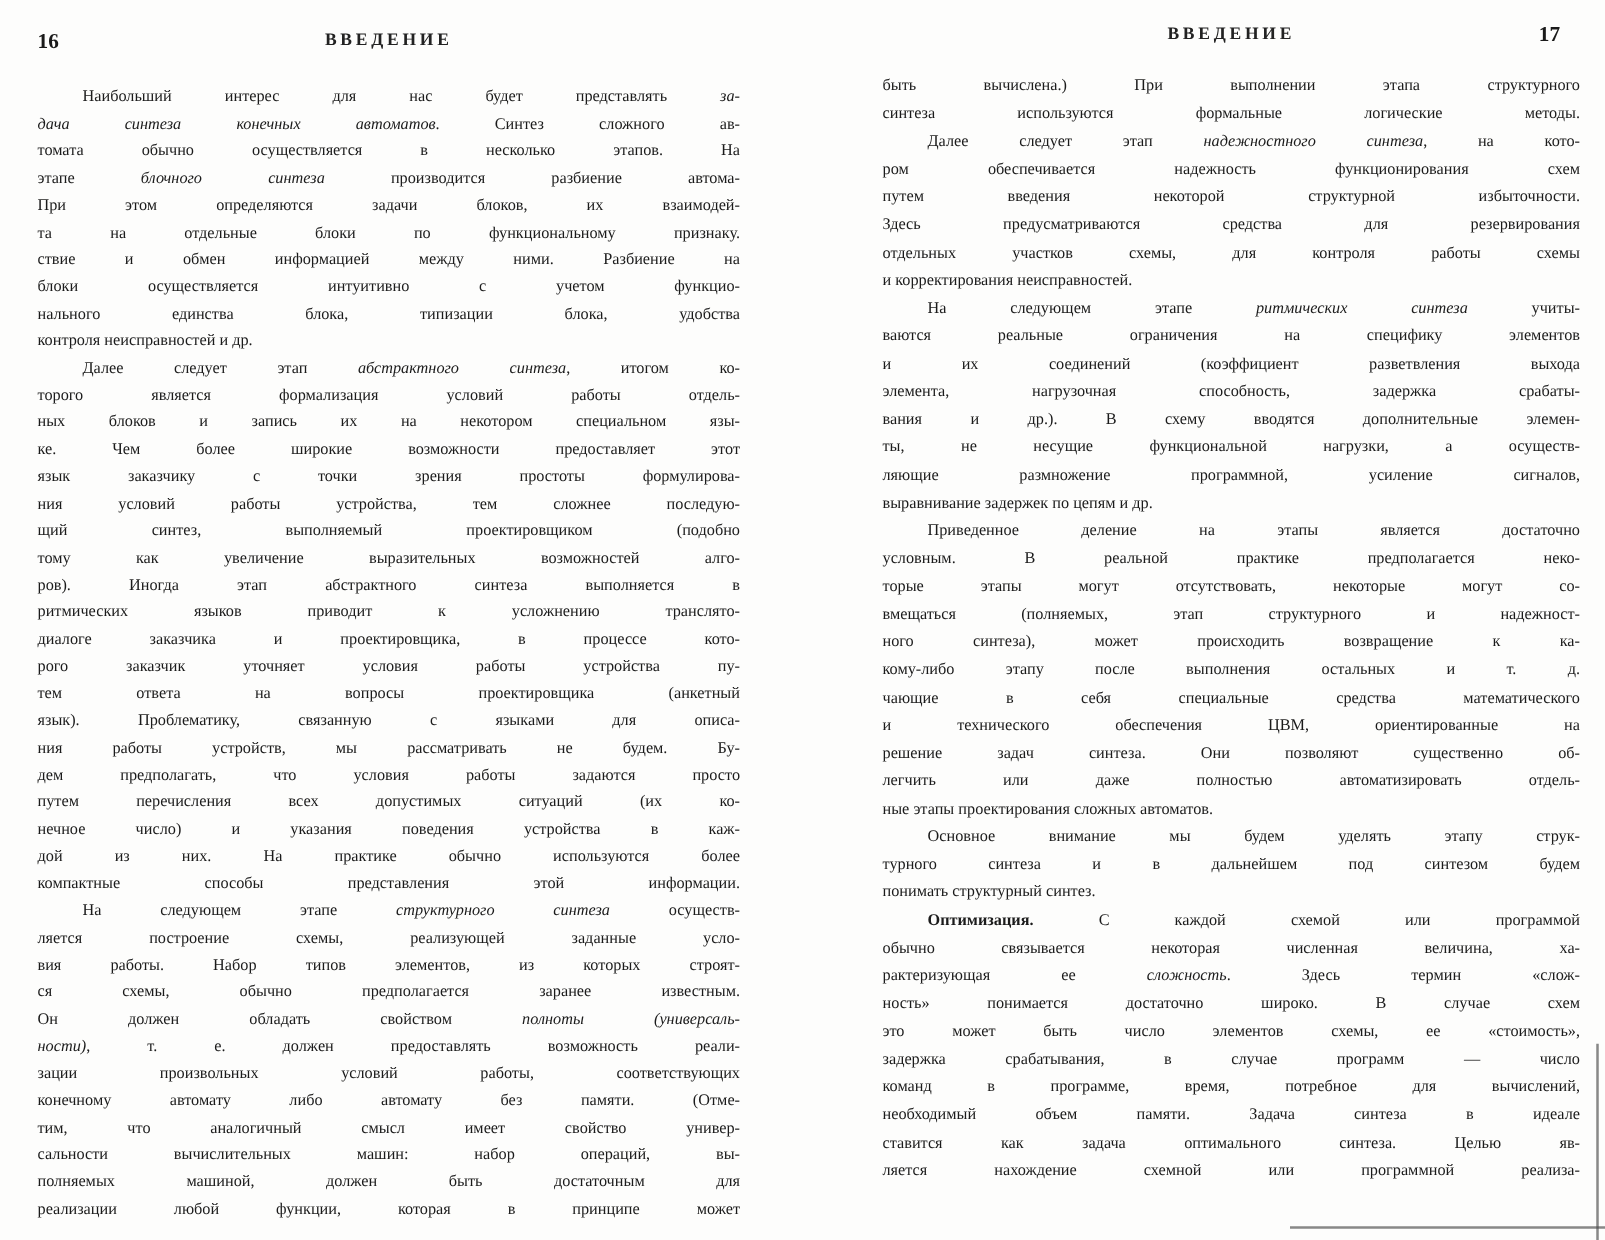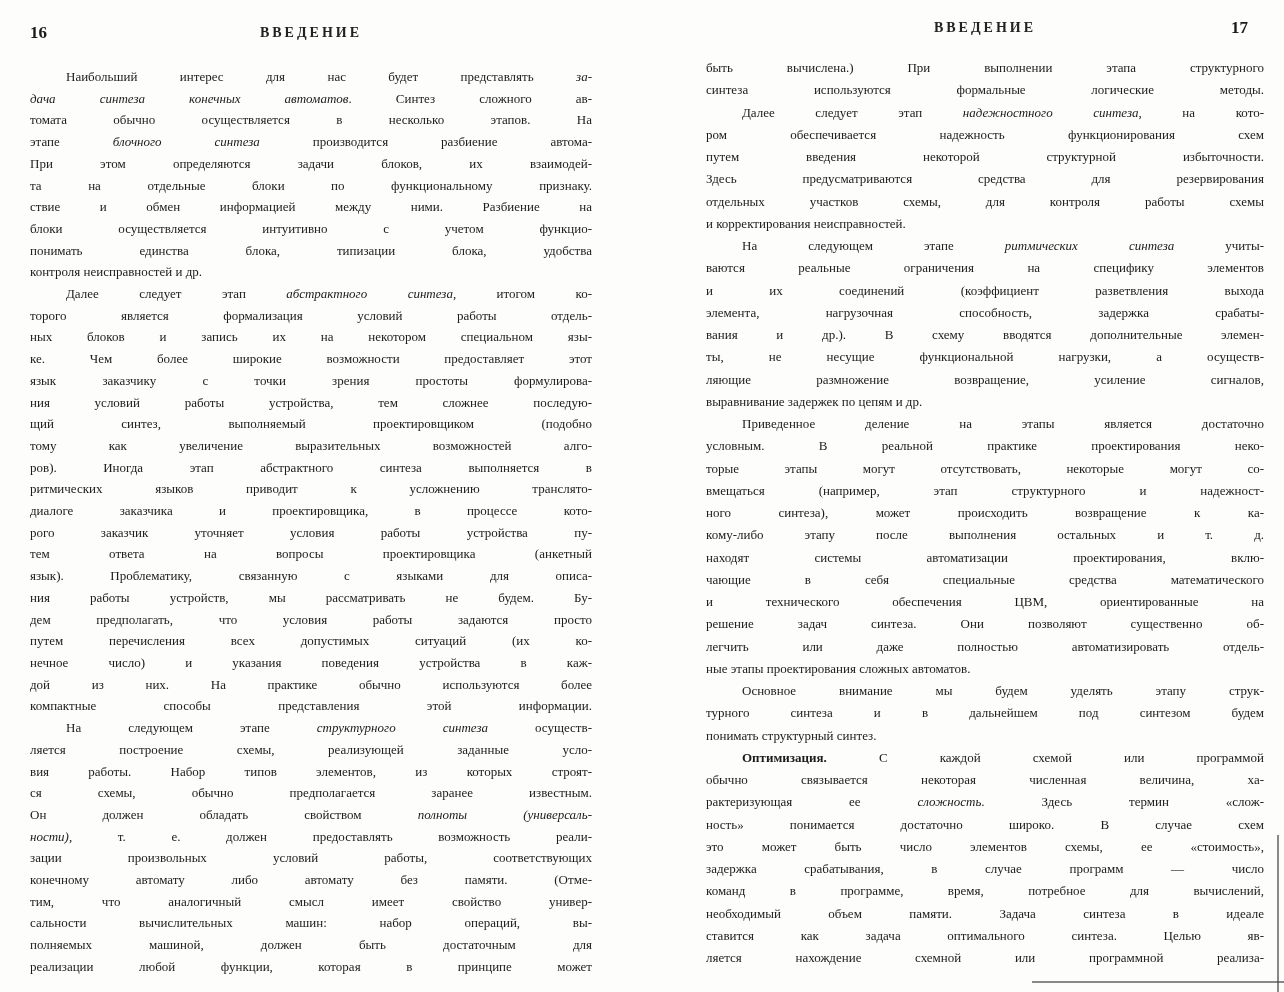--- a/index.html
+++ b/index.html
@@ -93,21 +93,21 @@
     </div>
     <div class="text-block">
         <div class="line ind"><span>Наибольший интерес для нас будет представлять </span><span class="it">за-</span></div>
         <div class="line"><span class="it">дача синтеза конечных автоматов</span><span>. Синтез сложного ав-</span></div>
         <div class="line"><span>томата обычно осуществляется в несколько этапов. На</span></div>
         <div class="line"><span>этапе </span><span class="it">блочного синтеза</span><span> производится разбиение автома-</span></div>
         <div class="line"><span>При этом определяются задачи блоков, их взаимодей-</span></div>
         <div class="line"><span>та на отдельные блоки по функциональному признаку.</span></div>
         <div class="line"><span>ствие и обмен информацией между ними. Разбиение на</span></div>
         <div class="line"><span>блоки осуществляется интуитивно с учетом функцио-</span></div>
-        <div class="line"><span>понимать единства блока, типизации блока, удобства</span></div>
+        <div class="line"><span>нального единства блока, типизации блока, удобства</span></div>
         <div class="line end"><span>контроля неисправностей и др.</span></div>
         <div class="line ind"><span>Далее следует этап </span><span class="it">абстрактного синтеза</span><span>, итогом ко-</span></div>
         <div class="line"><span>торого является формализация условий работы отдель-</span></div>
         <div class="line"><span>ных блоков и запись их на некотором специальном язы-</span></div>
         <div class="line"><span>ке. Чем более широкие возможности предоставляет этот</span></div>
         <div class="line"><span>язык заказчику с точки зрения простоты формулирова-</span></div>
         <div class="line"><span>ния условий работы устройства, тем сложнее последую-</span></div>
         <div class="line"><span>щий синтез, выполняемый проектировщиком (подобно</span></div>
         <div class="line"><span>тому как увеличение выразительных возможностей алго-</span></div>
         <div class="line"><span>ров). Иногда этап абстрактного синтеза выполняется в</span></div>
@@ -150,29 +150,28 @@
         <div class="line"><span>путем введения некоторой структурной избыточности.</span></div>
         <div class="line"><span>Здесь предусматриваются средства для резервирования</span></div>
         <div class="line"><span>отдельных участков схемы, для контроля работы схемы</span></div>
         <div class="line end"><span>и корректирования неисправностей.</span></div>
         <div class="line ind"><span>На следующем этапе </span><span class="it">ритмических синтеза</span><span> учиты-</span></div>
         <div class="line"><span>ваются реальные ограничения на специфику элементов</span></div>
         <div class="line"><span>и их соединений (коэффициент разветвления выхода</span></div>
         <div class="line"><span>элемента, нагрузочная способность, задержка срабаты-</span></div>
         <div class="line"><span>вания и др.). В схему вводятся дополнительные элемен-</span></div>
         <div class="line"><span>ты, не несущие функциональной нагрузки, а осуществ-</span></div>
-        <div class="line"><span>ляющие размножение возвращение, усиление сигналов,</span></div>
+        <div class="line"><span>ляющие размножение программной, усиление сигналов,</span></div>
         <div class="line end"><span>выравнивание задержек по цепям и др.</span></div>
         <div class="line ind"><span>Приведенное деление на этапы является достаточно</span></div>
-        <div class="line"><span>условным. В реальной практике проектирования неко-</span></div>
+        <div class="line"><span>условным. В реальной практике предполагается неко-</span></div>
         <div class="line"><span>торые этапы могут отсутствовать, некоторые могут со-</span></div>
-        <div class="line"><span>вмещаться (например, этап структурного и надежност-</span></div>
+        <div class="line"><span>вмещаться (полняемых, этап структурного и надежност-</span></div>
         <div class="line"><span>ного синтеза), может происходить возвращение к ка-</span></div>
         <div class="line"><span>кому-либо этапу после выполнения остальных и т. д.</span></div>
-        <div class="line"><span>находят системы автоматизации проектирования, вклю-</span></div>
         <div class="line"><span>чающие в себя специальные средства математического</span></div>
         <div class="line"><span>и технического обеспечения ЦВМ, ориентированные на</span></div>
         <div class="line"><span>решение задач синтеза. Они позволяют существенно об-</span></div>
         <div class="line"><span>легчить или даже полностью автоматизировать отдель-</span></div>
         <div class="line end"><span>ные этапы проектирования сложных автоматов.</span></div>
         <div class="line ind"><span>Основное внимание мы будем уделять этапу струк-</span></div>
         <div class="line"><span>турного синтеза и в дальнейшем под синтезом будем</span></div>
         <div class="line end"><span>понимать структурный синтез.</span></div>
         <div class="line ind"><span class="bd">Оптимизация.</span><span> С каждой схемой или программой</span></div>
         <div class="line"><span>обычно связывается некоторая численная величина, ха-</span></div>

